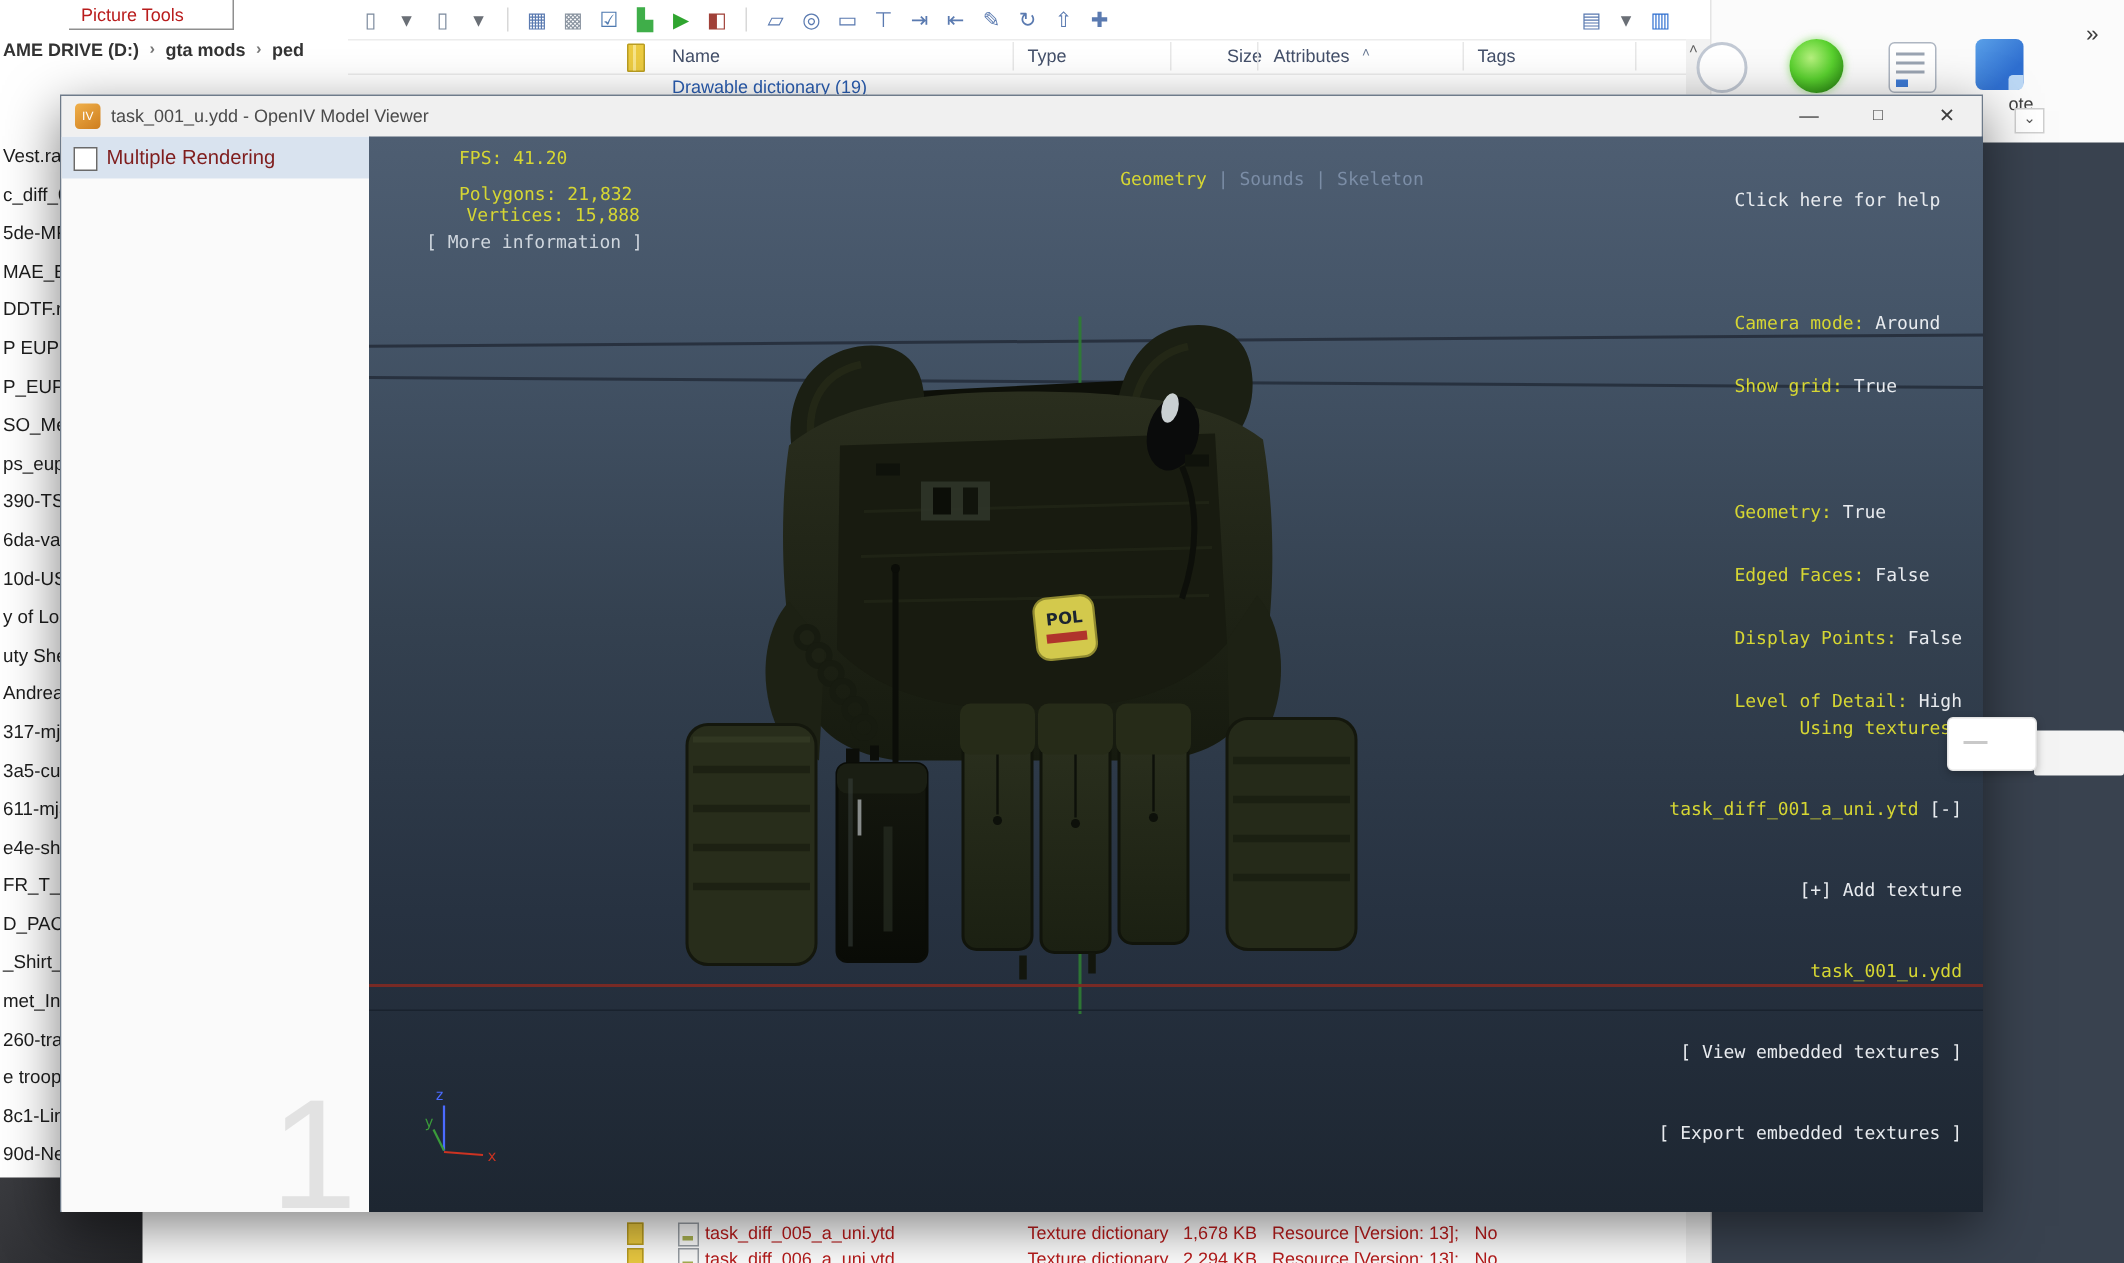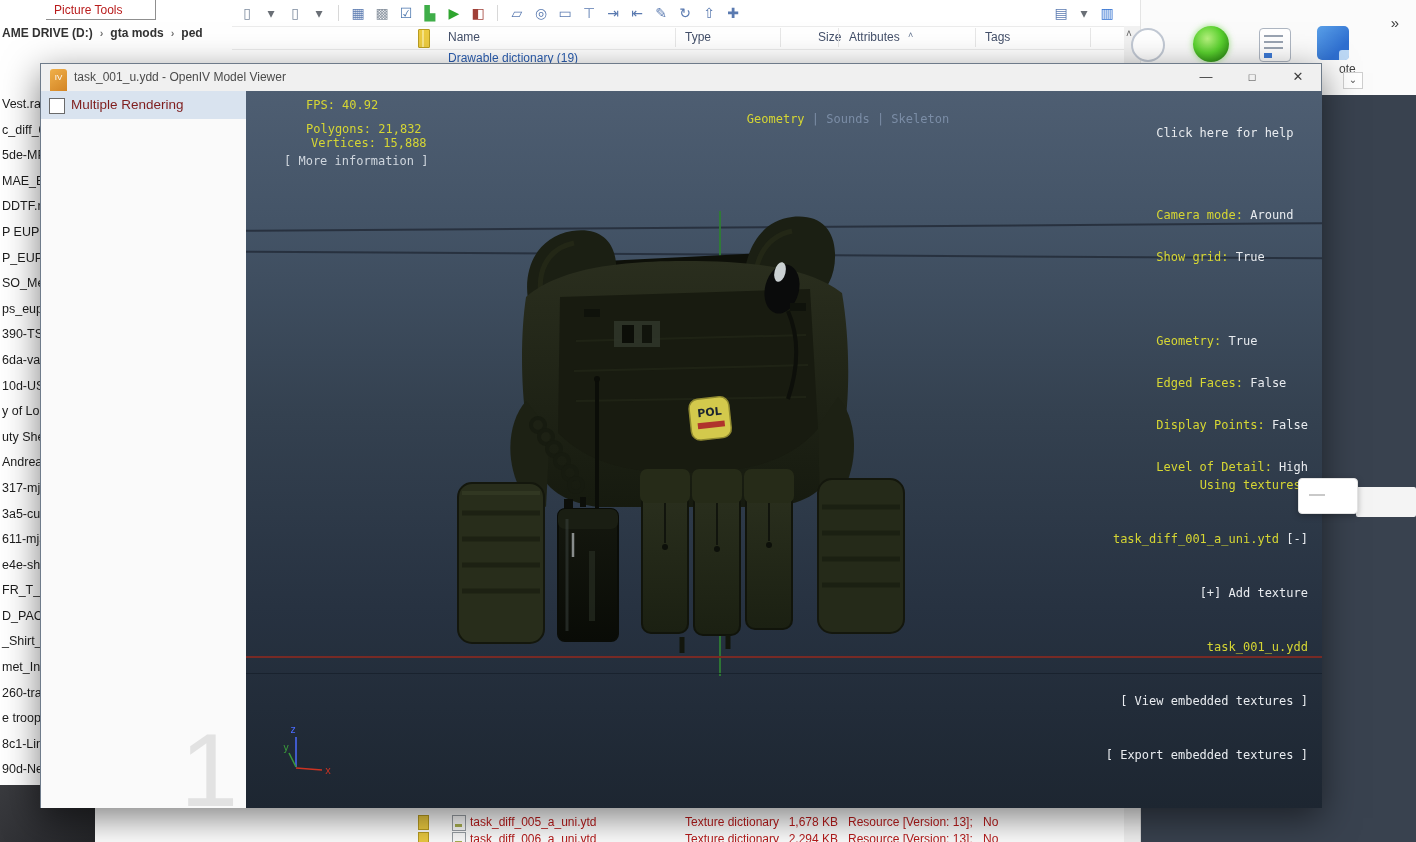--- a/index.html
+++ b/index.html
@@ -65,21 +65,21 @@
   .panel-chev{position:absolute;left:202px;top:72px;width:18px;height:15px;border:1px solid #cfcfcf;background:#fff;
               font-size:10px;color:#555;text-align:center;line-height:14px;}
   .float-box{position:absolute;left:1298px;top:478px;width:58px;height:34px;background:#ffffff;border:1px solid #e3e3e3;
              border-radius:4px;box-shadow:0 2px 6px rgba(0,0,0,.25);z-index:40;}
   .float-box i{position:absolute;left:10px;top:15px;width:16px;height:2px;background:#c9c9c9;}
 
   
   .oiv{position:absolute;left:40px;top:63px;width:1282px;height:745px;background:#f0f0f0;border:1px solid #6e7b8a;
        box-shadow:0 10px 34px rgba(0,0,0,.5);z-index:20;box-sizing:border-box;}
   .oiv-title{position:absolute;left:0;top:0;width:100%;height:27px;background:#f0f0f0;}
-  .oiv-ico{position:absolute;left:9px;top:5px;width:17px;height:28px;border-radius:3px;
+  .oiv-ico{position:absolute;left:9px;top:5px;width:17px;height:17px;border-radius:3px;
            background:linear-gradient(145deg,#f0b04a 0%,#ce7d1e 100%);color:#fff;font-size:8px;font-weight:normal;
            text-align:center;line-height:17px;}
   .oiv-name{position:absolute;left:33px;top:6px;font-size:12px;color:#4b4b4b;white-space:nowrap;}
   .winbtn{position:absolute;top:0;width:46px;height:27px;text-align:center;line-height:26px;font-size:13px;color:#3c3c3c;}
   .btn-min{right:92px;} .btn-max{right:46px;font-size:11px;} .btn-close{right:0;}
   .oiv-side{position:absolute;left:0;top:27px;width:205px;height:717px;background:#fafafa;border-right:1px solid #c9c9c9;overflow:hidden;}
   .mr-row{position:absolute;left:0;top:0;width:100%;height:28px;background:#d9e3ef;}
   .mr-cb{position:absolute;left:8px;top:7px;width:14px;height:14px;background:#fff;border:1px solid #6a6a6a;}
   .mr-lbl{position:absolute;left:30px;top:6px;font-size:13.5px;color:#7f1d1d;}
   .model-row{position:absolute;left:0;top:28px;width:100%;height:27px;background:#e9e9e9;}
@@ -341,21 +341,21 @@
 
         <g transform="rotate(14 336 88)">
           <ellipse cx="336" cy="88" rx="17" ry="25" fill="#0a0b0b"></ellipse>
           <ellipse cx="330" cy="72" rx="5.5" ry="10" fill="#dfe5e8" opacity="0.9"></ellipse>
         </g>
         <path d="M342,110 C354,138 352,168 342,198" stroke="#0d0f0a" stroke-width="4" fill="none"></path>
         <rect x="138" y="108" width="16" height="8" fill="#0f120b"></rect>
         <rect x="344" y="102" width="16" height="8" fill="#0f120b"></rect>
       </svg>
 
-      <div class="hud y tl1">FPS: 40.92</div>
+      <div class="hud y tl1">FPS: 41.20</div>
       <div class="hud y tl2">Polygons: 21,832</div>
       <div class="hud y tl3">Vertices: 15,888</div>
       <div class="hud dim tl4">[ More information ]</div>
 
       <div class="hud tabs">
         <span class="y">Geometry</span><span class="mut"> </span><span class="mut">|</span><span> </span><span class="mut">Sounds</span><span> </span><span class="mut">|</span><span> </span><span class="mut">Skeleton</span>
       </div>
 
       <div class="hud tr-block">
         <div class="w">Click here for help</div>

